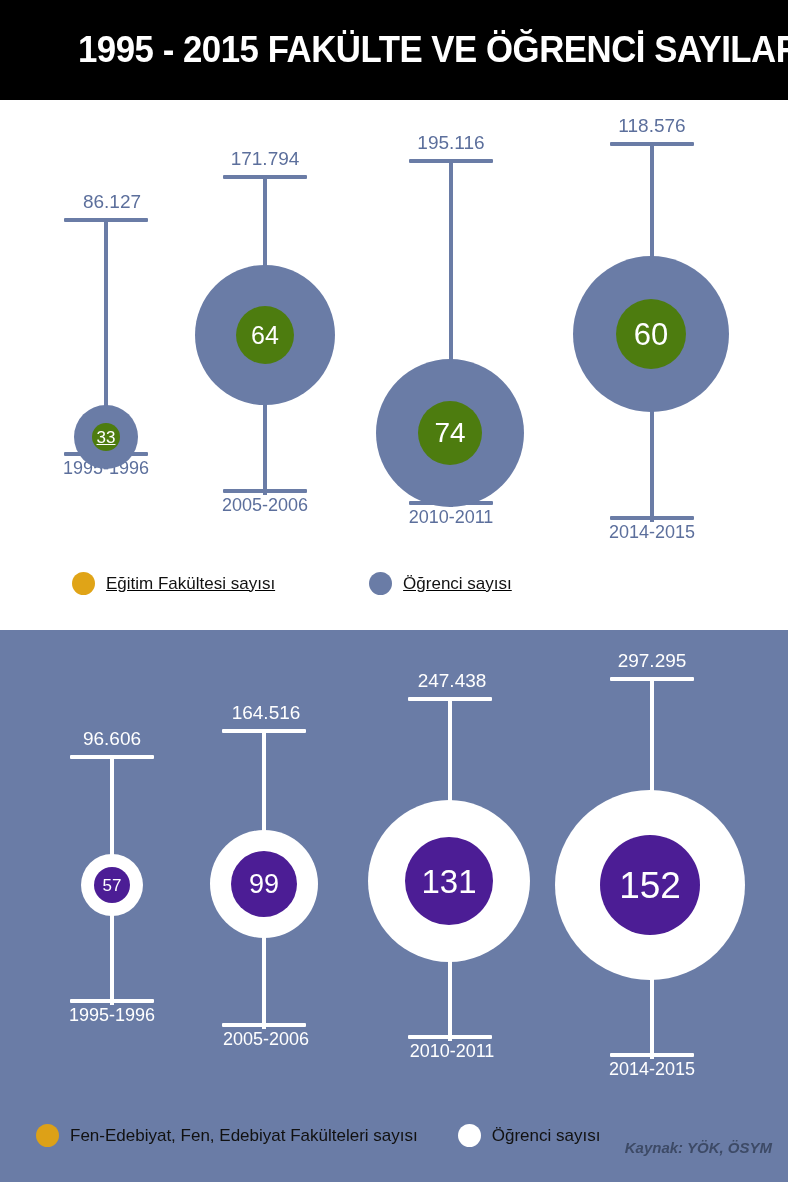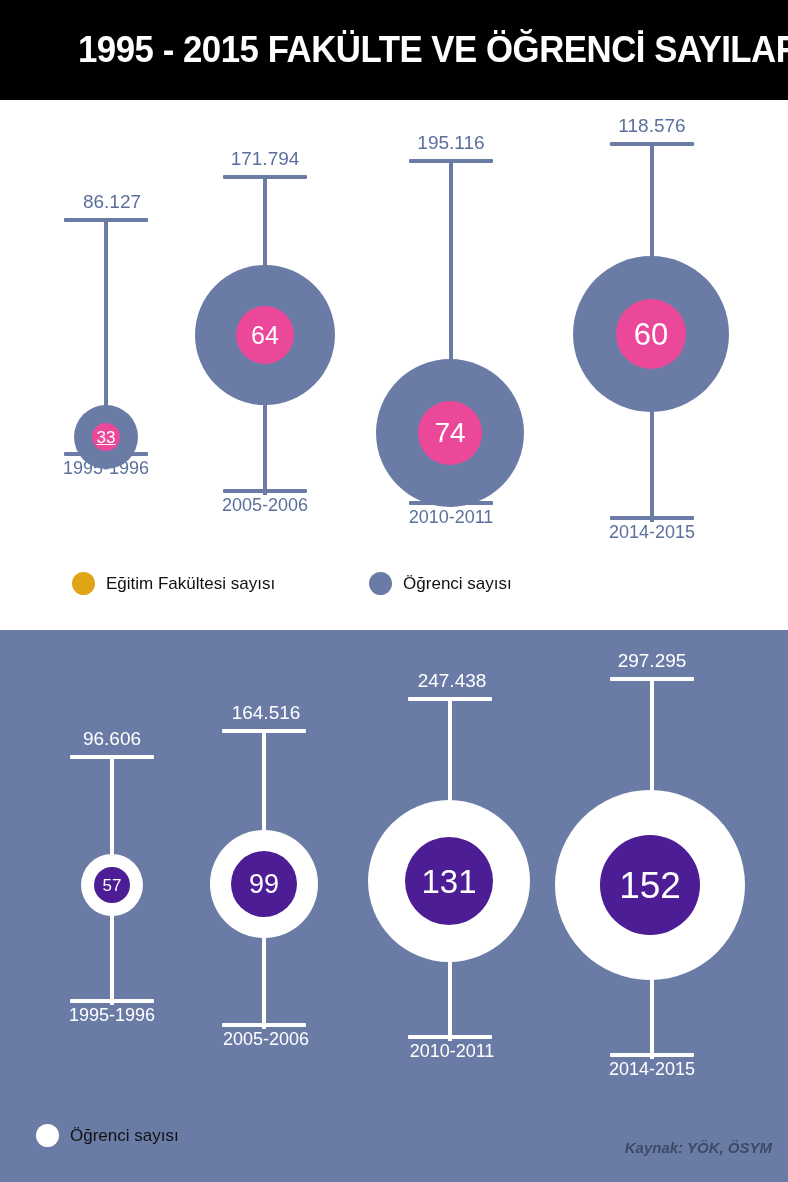--- a/index.html
+++ b/index.html
@@ -71,21 +71,21 @@
     position:absolute;border-radius:50%;
     display:flex;align-items:center;justify-content:center;
     color:#ffffff;font-weight:400;line-height:1;
   }
   .inner-num{color:#ffffff;white-space:nowrap;}
 
   
   .t .cap,.t .stem{background:#6a7ca6;}
   .t .vlabel,.t .ylabel{color:#5c6f9c;}
   .t .bub-outer{background:#6a7ca6;}
-  .t .bub-inner{background:#ec4899;}
+  .t .bub-inner{background:#4d7c0f;}
 
   
   .b .cap,.b .stem{background:#ffffff;}
   .b .vlabel,.b .ylabel{color:#ffffff;}
   .b .bub-outer{background:#ffffff;}
   .b .bub-inner{background:#4c1d95;}
 
   
   .legend{position:absolute;display:flex;align-items:center;}
   .legend-item{display:flex;align-items:center;}
@@ -162,21 +162,21 @@
       <div class="cap" style="left:610px;top:42px;width:84px;"></div>
       <div class="stem" style="left:650px;top:42px;height:380px;"></div>
       <div class="cap" style="left:610px;top:416px;width:84px;"></div>
       <div class="ylabel" style="left:562px;top:422px;width:180px;">2014-2015</div>
       <div class="bub-outer" style="left:573px;top:156px;width:156px;height:156px;"></div>
       <div class="bub-inner" style="left:616px;top:199px;width:70px;height:70px;">
         <span class="inner-num" style="font-size:31px;">60</span>
       </div>
     </div>
 
-    <div class="legend legend-top" style="top:472px;">
+    <div class="legend legend-top" style="top:472px;text-decoration:underline;">
       <div class="legend-item">
         <span class="sw" style="background:#e0a417;"></span>
         <span class="legend-txt">Eğitim Fakültesi sayısı</span>
       </div>
       <div class="legend-item">
         <span class="sw" style="background:#6a7ca6;"></span>
         <span class="legend-txt">Öğrenci sayısı</span>
       </div>
     </div>
   </div>
@@ -226,20 +226,24 @@
       <div class="cap" style="left:610px;top:423px;width:84px;"></div>
       <div class="ylabel" style="left:562px;top:429px;width:180px;">2014-2015</div>
       <div class="bub-outer" style="left:555px;top:160px;width:190px;height:190px;"></div>
       <div class="bub-inner" style="left:600px;top:205px;width:100px;height:100px;">
         <span class="inner-num" style="font-size:37px;">152</span>
       </div>
     </div>
 
     <div class="legend legend-bottom" style="top:494px;">
       <div class="legend-item">
+        <span class="sw" style="background:#dda117;"></span>
+        <span class="legend-txt">Fen-Edebiyat, Fen, Edebiyat Fakülteleri sayısı</span>
+      </div>
+      <div class="legend-item">
         <span class="sw" style="background:#ffffff;"></span>
         <span class="legend-txt">Öğrenci sayısı</span>
       </div>
     </div>
   </div>
 
   <div class="source">Kaynak: YÖK, ÖSYM</div>
 </div>
 
 </body></html>

